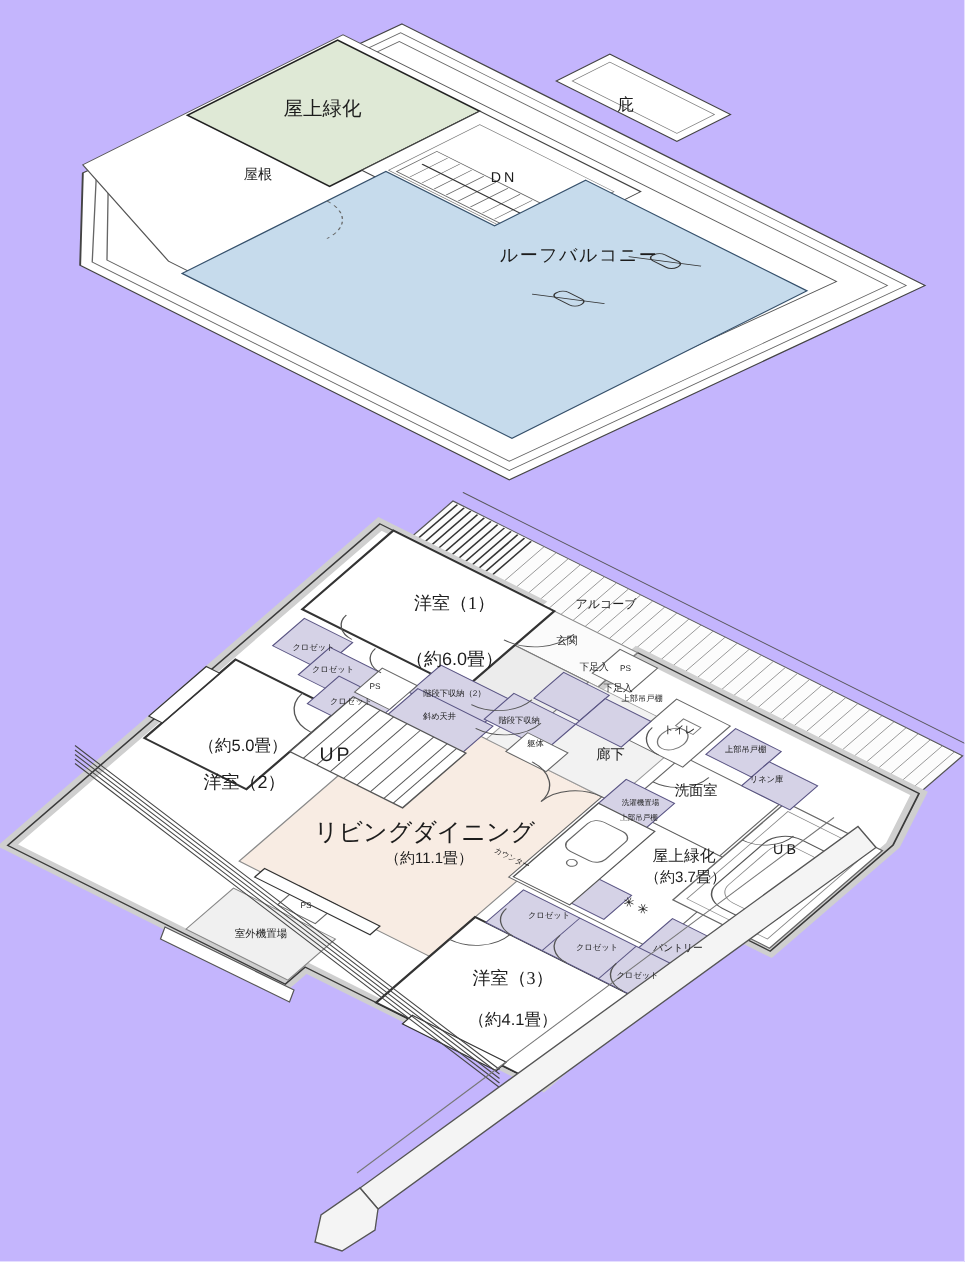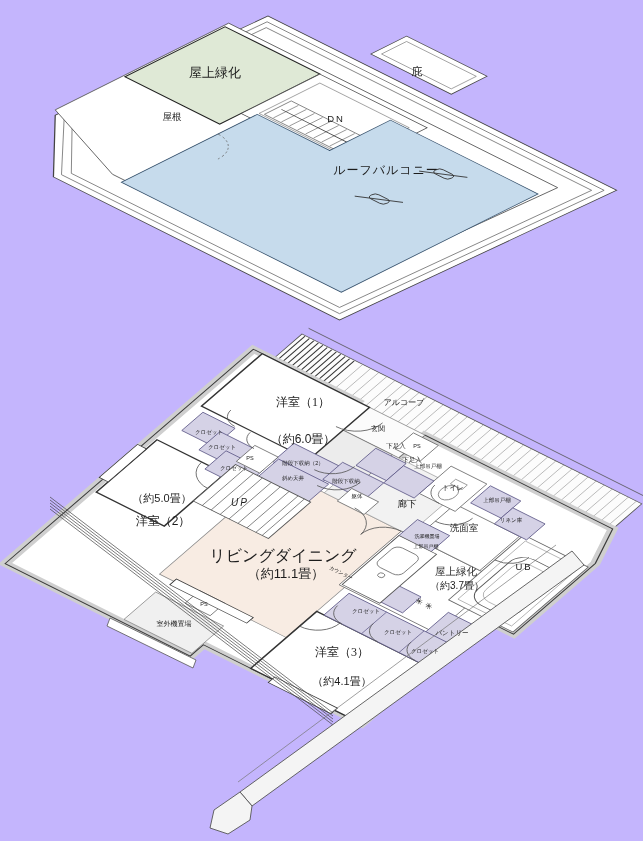--- a/index.html
+++ b/index.html
@@ -250,21 +250,21 @@
 <div class="l ls2" style="left:336px;top:119px;font-size:9.5px;">DN</div>
 <div class="l ls1" style="left:371px;top:170px;font-size:12px;margin-left:15px;">ルーフバルコニー</div>
 
 <div class="l" style="left:303px;top:402px;font-size:12px;font-family:Liberation Serif, serif;">洋室（1）</div>
 <div class="l" style="left:303px;top:439px;font-size:12px;">（約6.0畳）</div>
 <div class="l" style="left:163px;top:481px;font-size:12px;margin-top:40px;">洋室（2）</div>
 <div class="l" style="left:162px;top:498px;font-size:11px;">（約5.0畳）</div>
 <div class="l" style="left:342px;top:652px;font-size:12px;font-family:Liberation Serif, serif;">洋室（3）</div>
 <div class="l" style="left:342px;top:681px;font-size:11px;">（約4.1畳）</div>
 <div class="l" style="left:283px;top:556px;font-size:16px;">リビングダイニング</div>
-<div class="l" style="left:286px;top:573px;font-size:13px;">（約11.1畳）</div>
+<div class="l" style="left:286px;top:573px;font-size:10px;">（約11.1畳）</div>
 <div class="l" style="left:456px;top:571px;font-size:10.5px;">屋上緑化</div>
 <div class="l" style="left:457px;top:586px;font-size:10px;">（約3.7畳）</div>
 
 <div class="l" style="left:404px;top:403px;font-size:8px;">アルコーブ</div>
 <div class="l" style="left:378px;top:428px;font-size:7px;">玄関</div>
 <div class="l" style="left:396px;top:446px;font-size:6.5px;">下足入</div>
 <div class="l" style="left:417px;top:447px;font-size:5.5px;">PS</div>
 <div class="l" style="left:412px;top:460px;font-size:6.5px;">下足入</div>
 <div class="l" style="left:428px;top:467px;font-size:5.5px;">上部吊戸棚</div>
 <div class="l" style="left:407px;top:489px;font-size:9.5px;margin-top:15px;">廊下</div>
@@ -286,18 +286,18 @@
 <div class="l" style="left:425px;top:652px;font-size:5.5px;">クロゼット</div>
 
 <div class="l" style="left:209px;top:433px;font-size:5.5px;">クロゼット</div>
 <div class="l" style="left:222px;top:448px;font-size:5.5px;">クロゼット</div>
 <div class="l" style="left:250px;top:459px;font-size:5.5px;">PS</div>
 <div class="l" style="left:234px;top:469px;font-size:5.5px;">クロゼット</div>
 <div class="l" style="left:303px;top:464px;font-size:5.5px;">階段下収納（2）</div>
 <div class="l" style="left:293px;top:479px;font-size:5.5px;">斜め天井</div>
 <div class="l" style="left:346px;top:482px;font-size:5.5px;">階段下収納</div>
 <div class="l" style="left:357px;top:497px;font-size:5.5px;">躯体</div>
-<div class="l ls2" style="left:240px;top:503px;font-size:10px;font-style:italic;">UP</div>
+<div class="l ls2" style="left:224px;top:503px;font-size:13px;">UP</div>
 
 <div class="l" style="left:204px;top:605px;font-size:5.5px;">PS</div>
 <div class="l" style="left:174px;top:623px;font-size:7px;">室外機置場</div>
 
 </div>
 
 </body></html>

